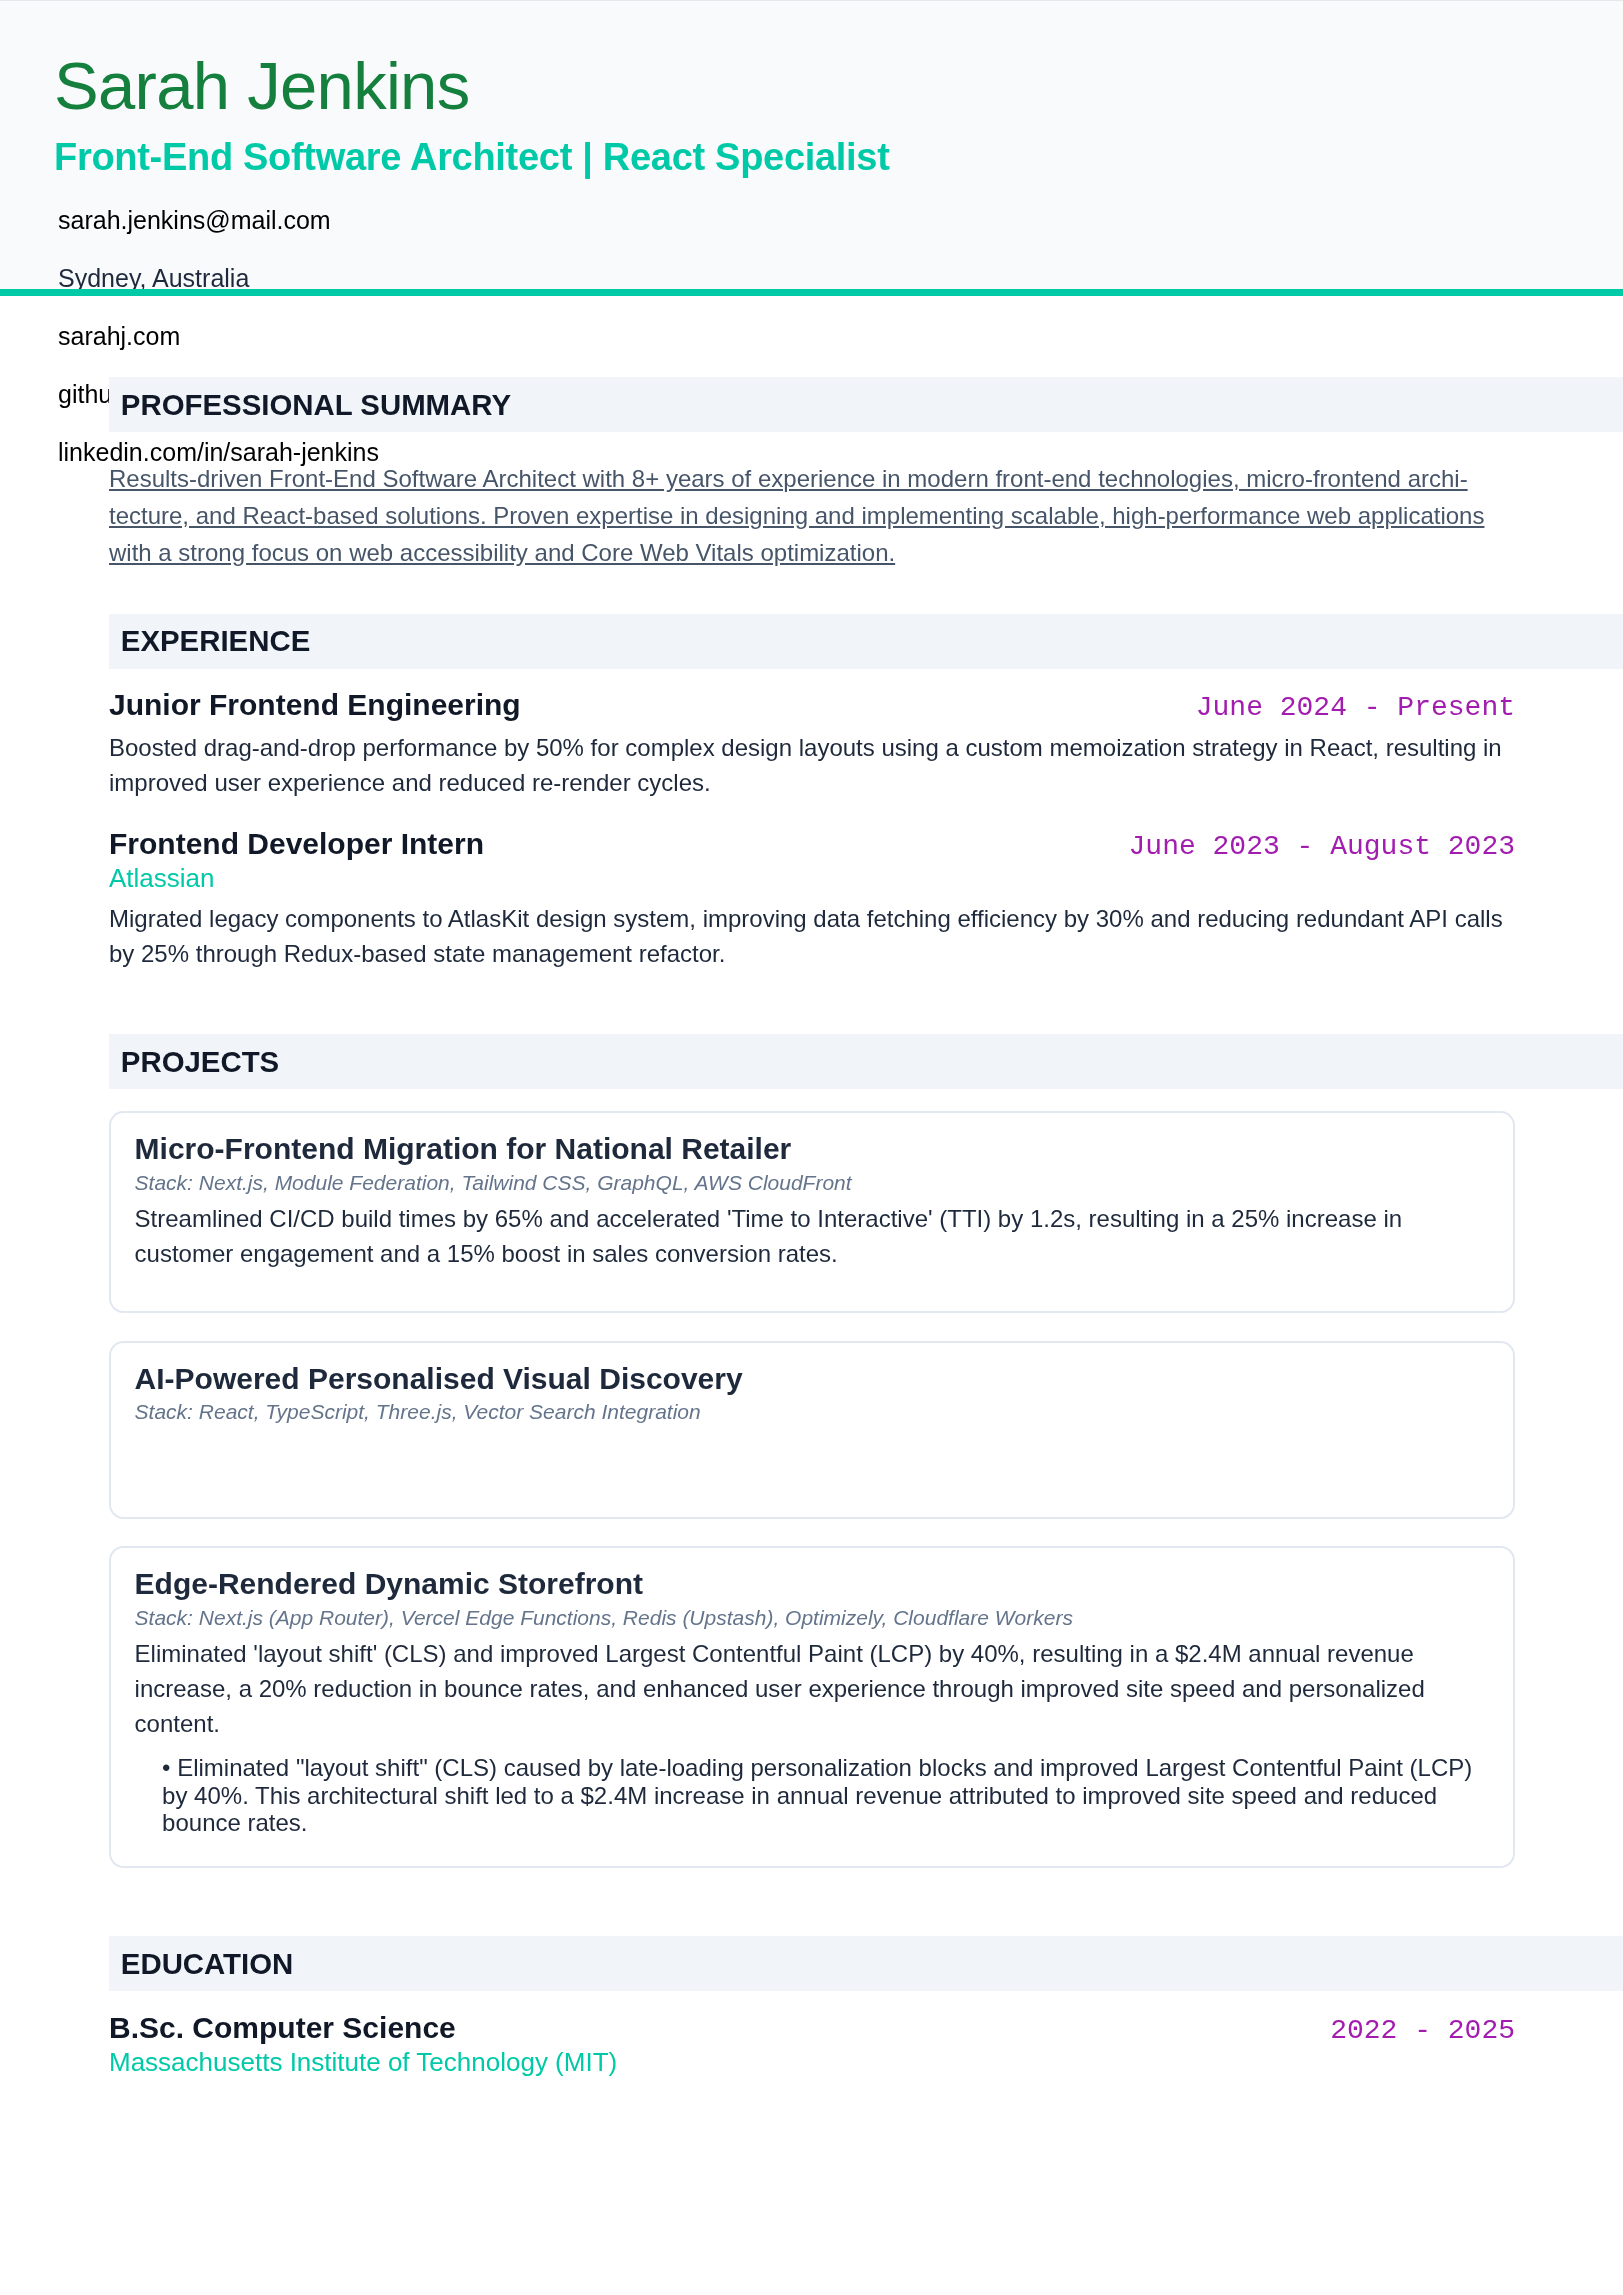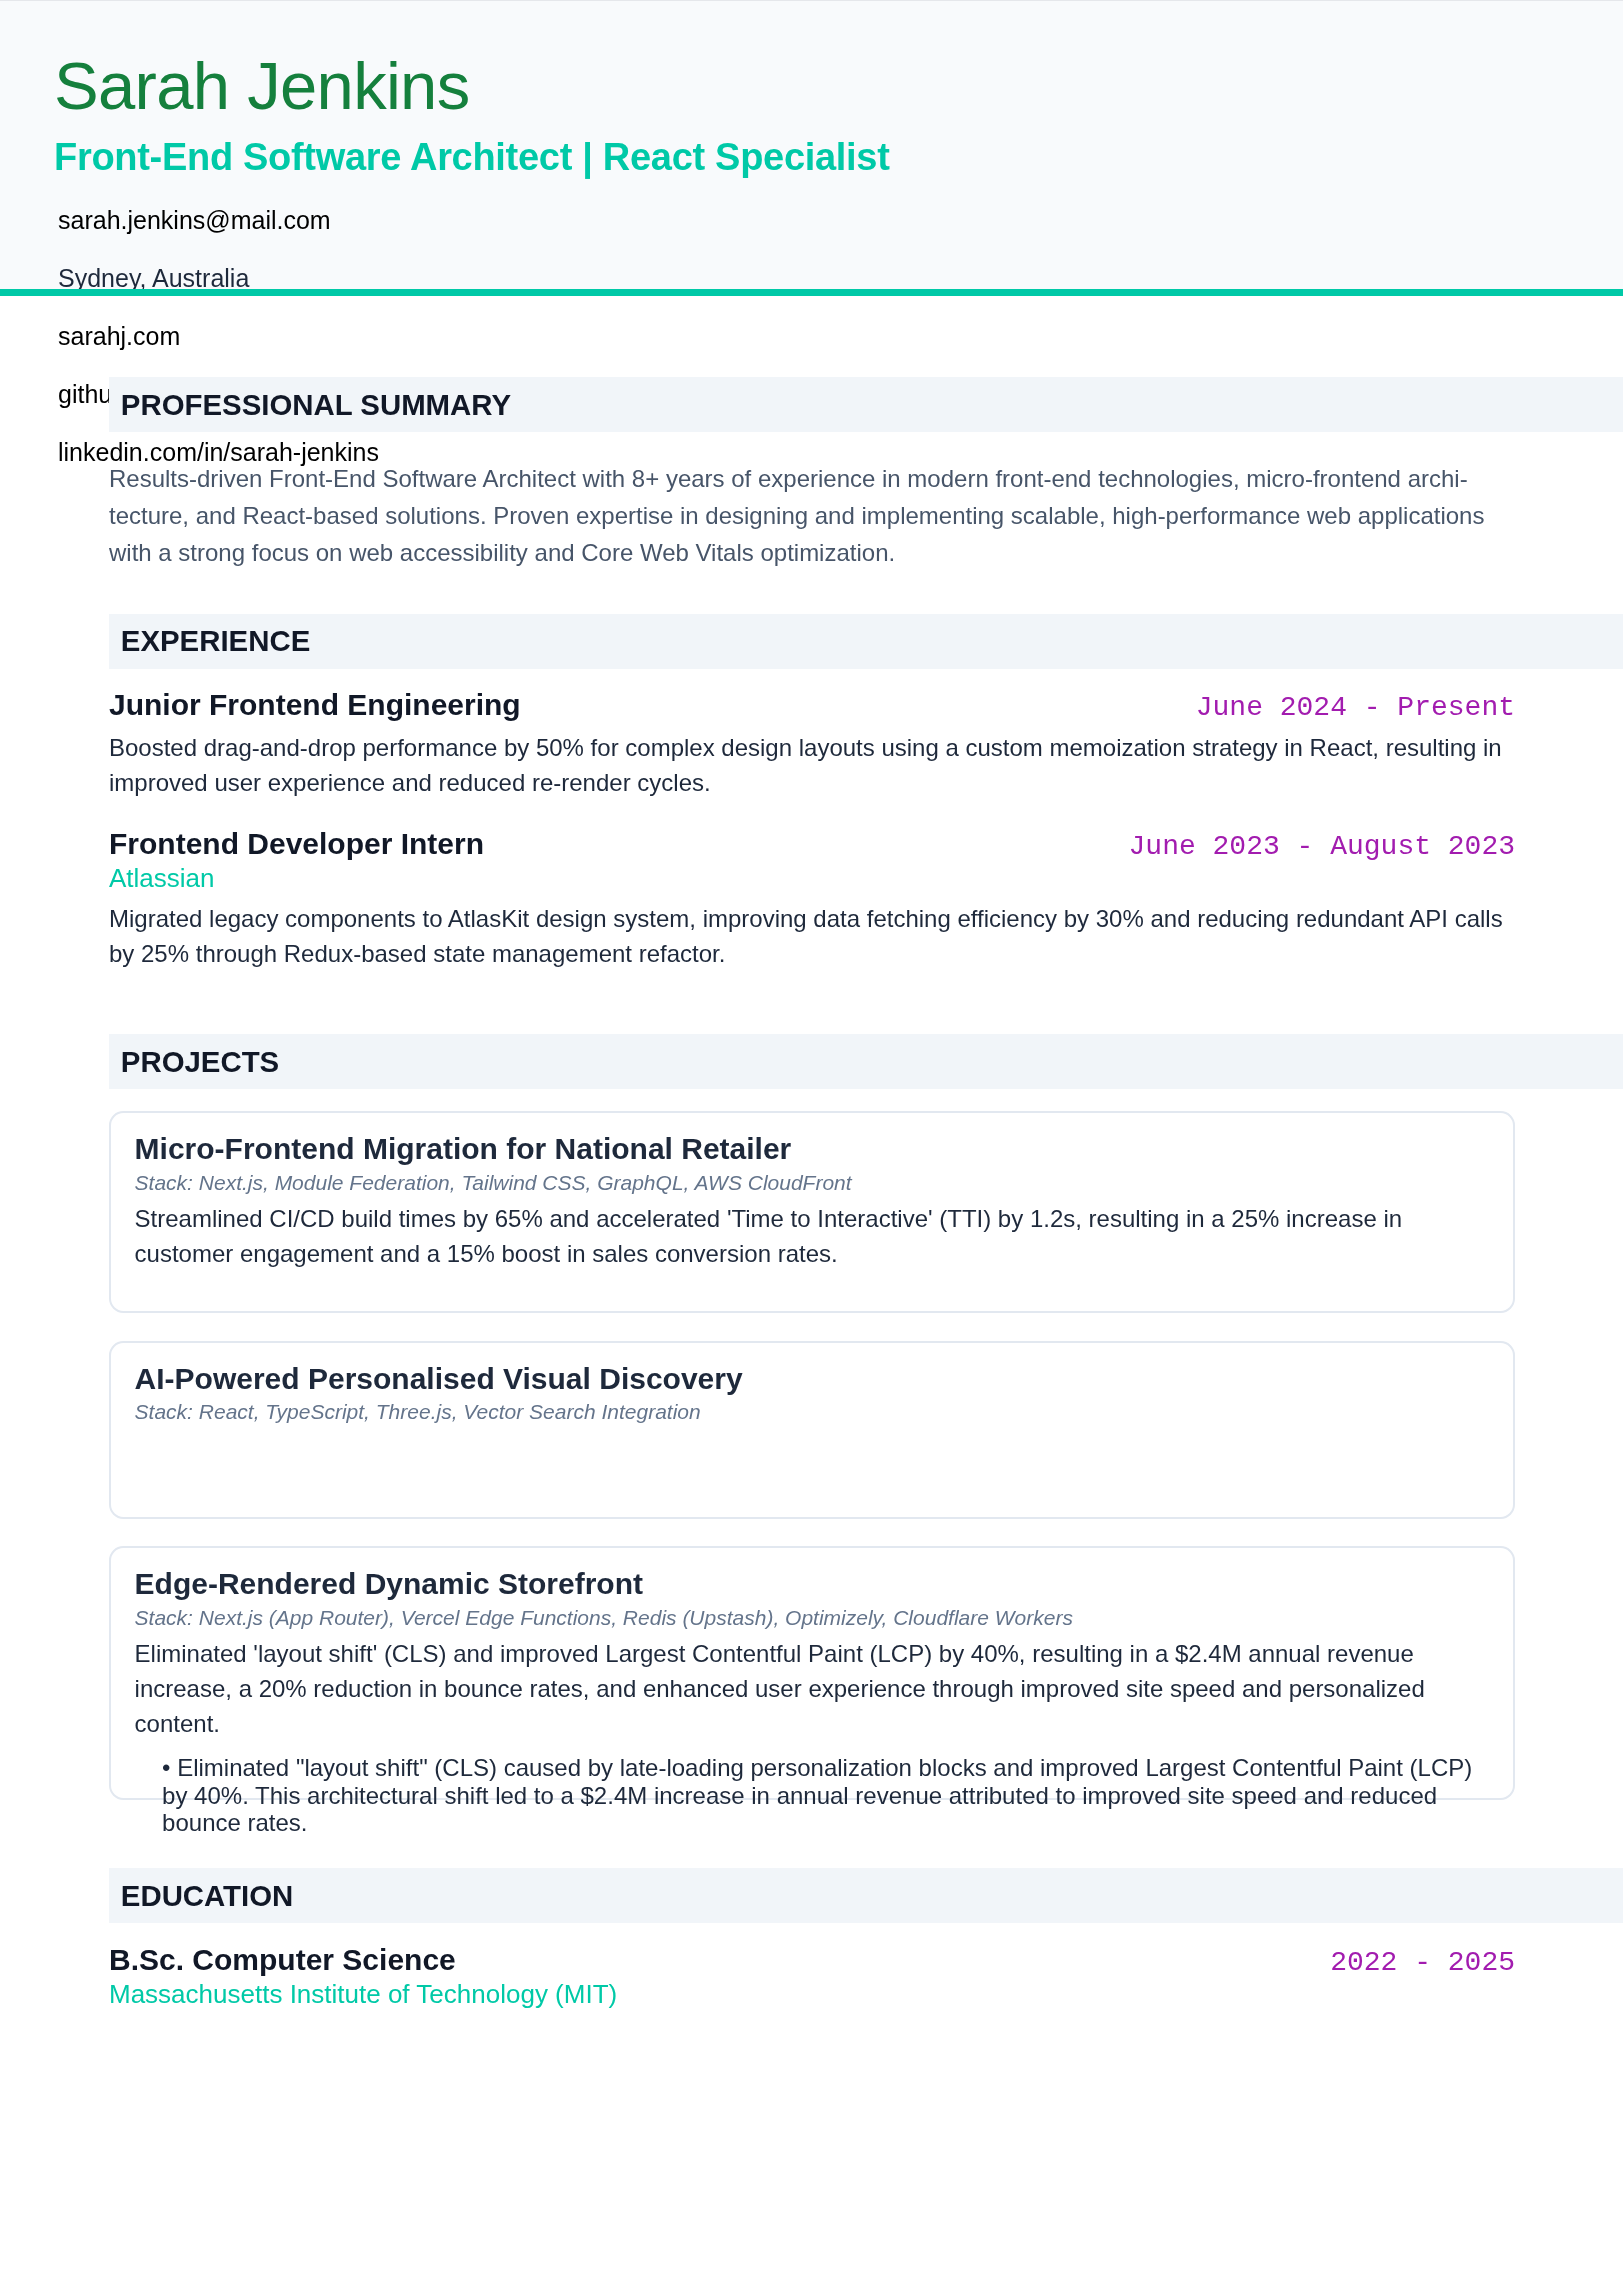--- a/index.html
+++ b/index.html
@@ -9,21 +9,21 @@
   .header { position: absolute; left: 0; top: 0; width: 1623px; height: 289px; background: #f8fafc; border-top: 1.3px solid #e5e7eb; }
   .accent-bar { position: absolute; left: 0; top: 289px; width: 1623px; height: 7.2px; background: #00c9a7; }
   .name { position: absolute; left: 54px; top: 51px; font-size: 67px; font-weight: 400; color: #15803d; letter-spacing: -0.7px; line-height: 1; }
   .headline { position: absolute; left: 54px; top: 137px; font-size: 38px; font-weight: 700; color: #00c9a7; line-height: 1; letter-spacing: -0.3px; }
   .contacts { position: absolute; left: 58px; top: 207px; display: flex; gap: 33px; font-size: 25px; color: #000; line-height: 1; flex-direction: column; }
   .contacts span:nth-child(2) { color: #1e293b; }
 
   .content { position: absolute; left: 109px; top: 377px; width: 1406px; }
   .section-head { width: 1560px; height: 55px; background: #f1f5f9; display: flex; align-items: center; padding-left: 11.8px; font-size: 29.4px; font-weight: 700; color: #111827; letter-spacing: 0px; }
 
-  .summary { margin-top: 27.5px; font-size: 24px; line-height: 37px; color: #475569; width: 1406px; }
+  .summary { margin-top: 27.5px; font-size: 24px; line-height: 37px; color: #475569; width: 1406px; text-decoration: underline; }
 
   .job { position: relative; width: 1406px; }
   .job-row { display: flex; justify-content: space-between; align-items: baseline; }
   .job-title { font-size: 30px; font-weight: 700; color: #111827; line-height: 1.15; }
   .job-date { font-size: 28px; color: #a21caf; font-family: Liberation Mono, monospace; }
   .job-company { font-size: 26px; color: #00c9a7; line-height: 1.2; margin-top: 1.3px; }
   .job-desc { font-size: 24px; color: #1e293b; line-height: 35px; margin-top: 6.5px; }
 
   .card { width: 1406px; border: 2px solid #e2e8f0; border-radius: 14.4px; padding: 18.3px 23.6px 23.6px 23.6px; background: #ffffff; }
   .card-title { font-size: 30px; font-weight: 700; color: #1e293b; line-height: 1.2; }
@@ -79,21 +79,21 @@
     <div class="card-title">Micro-Frontend Migration for National Retailer</div>
     <div class="card-stack">Stack: Next.js, Module Federation, Tailwind CSS, GraphQL, AWS CloudFront</div>
     <p class="card-desc">Streamlined CI/CD build times by 65% and accelerated 'Time to Interactive' (TTI) by 1.2s, resulting in a 25% increase in customer engagement and a 15% boost in sales conversion rates.</p>
   </div>
 
   <div class="card" style="margin-top:27.5px; height:178px;">
     <div class="card-title">AI-Powered Personalised Visual Discovery</div>
     <div class="card-stack">Stack: React, TypeScript, Three.js, Vector Search Integration</div>
   </div>
 
-  <div class="card" style="margin-top:27.5px; height:254px;">
+  <div class="card" style="margin-top:27.5px; height:322px;">
     <div class="card-title">Edge-Rendered Dynamic Storefront</div>
     <div class="card-stack">Stack: Next.js (App Router), Vercel Edge Functions, Redis (Upstash), Optimizely, Cloudflare Workers</div>
     <p class="card-desc">Eliminated 'layout shift' (CLS) and improved Largest Contentful Paint (LCP) by 40%, resulting in a $2.4M annual revenue increase, a 20% reduction in bounce rates, and enhanced user experience through improved site speed and personalized content.</p>
     <p class="card-bullet">• Eliminated "layout shift" (CLS) caused by late-loading personalization blocks and improved Largest Contentful Paint (LCP) by 40%. This architectural shift led to a $2.4M increase in annual revenue attributed to improved site speed and reduced bounce rates.</p>
   </div>
 
   <div class="section-head" style="margin-top:68px;">EDUCATION</div>
 
   <div class="job" style="margin-top:19.6px;">
     <div class="edu-row">

